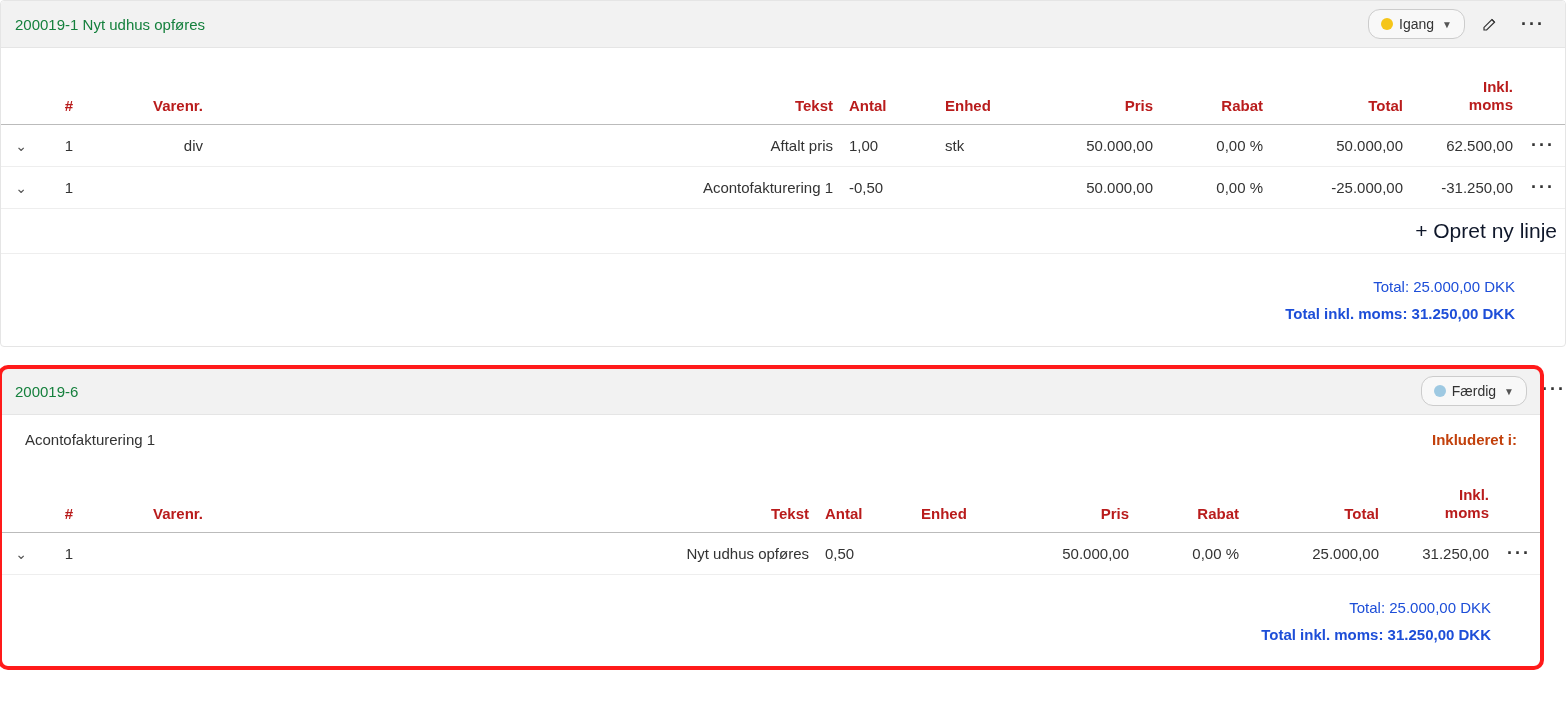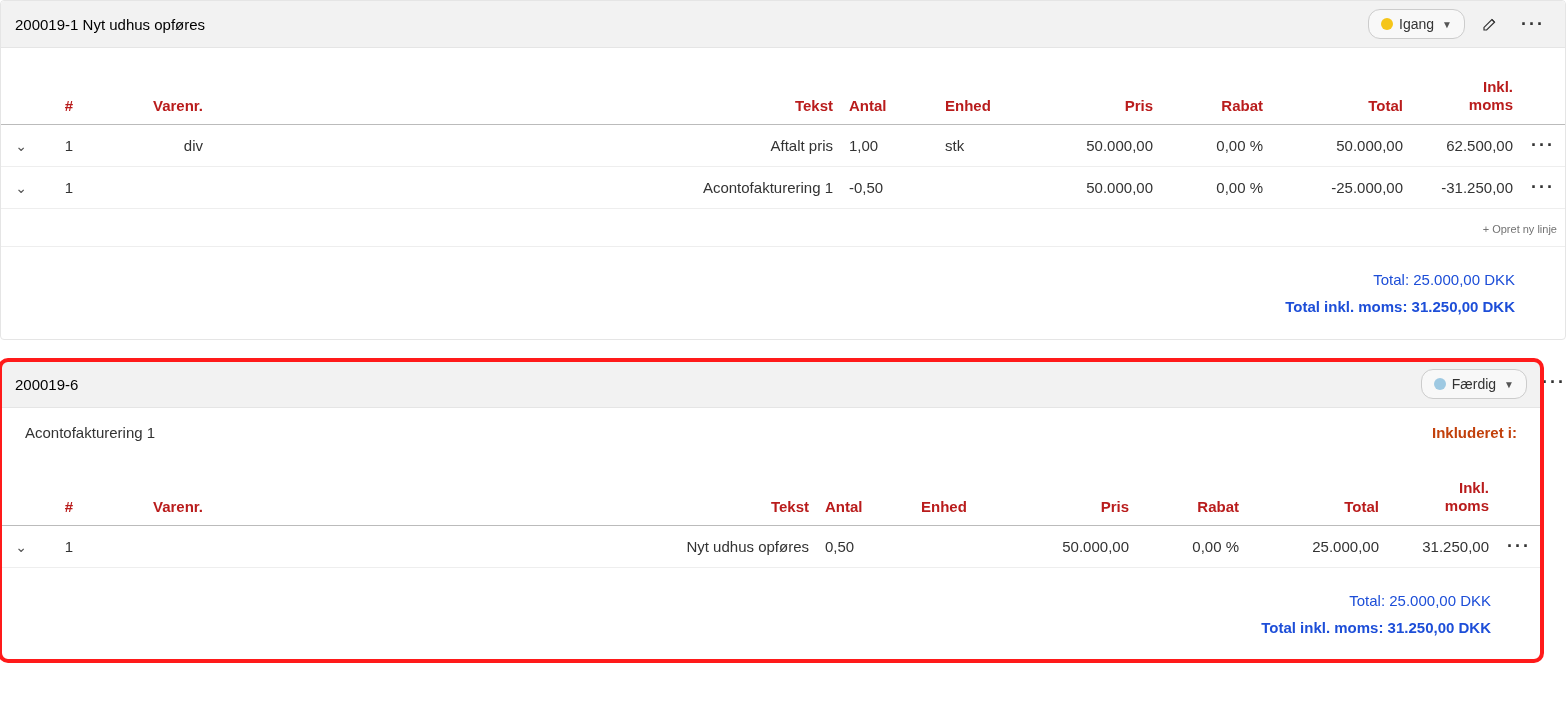--- a/index.html
+++ b/index.html
@@ -28,21 +28,21 @@
   }
   .panel-header {
     display: flex;
     align-items: center;
     justify-content: space-between;
     padding: 8px 14px;
     background: #f2f2f2;
     border-bottom: 1px solid #e5e5e5;
     border-radius: 4px 4px 0 0;
   }
-  .panel-title { color: #000000; font-size: 15px; }
+  .panel-title { color: #15803d; font-size: 15px; }
   .panel-actions { display: flex; align-items: center; gap: 10px; }
   .status-btn {
     display: inline-flex;
     align-items: center;
     gap: 6px;
     padding: 6px 12px;
     border: 1px solid #ccc;
     border-radius: 12px;
     background: #f8f8f8;
     cursor: pointer;
@@ -121,23 +121,23 @@
   .chev {
     display: inline-block;
     cursor: pointer;
     color: #555;
     font-size: 14px;
   }
   .add-row td {
     border-bottom: 1px solid #eee;
   }
   .add-link {
-    color: #737373;
-    cursor: pointer;
-    font-size: 11px;
+    color: #0f172a;
+    cursor: pointer;
+    font-size: 21px;
   }
   .totals {
     text-align: right;
     padding: 14px 50px 4px 0;
     color: #1d4ed8;
   }
   .totals .line { margin-top: 10px; }
   .totals .strong { font-weight: 700; }
   .row-flex { display:flex; align-items:flex-start; }
   .row-flex .panel { flex: 1; }

